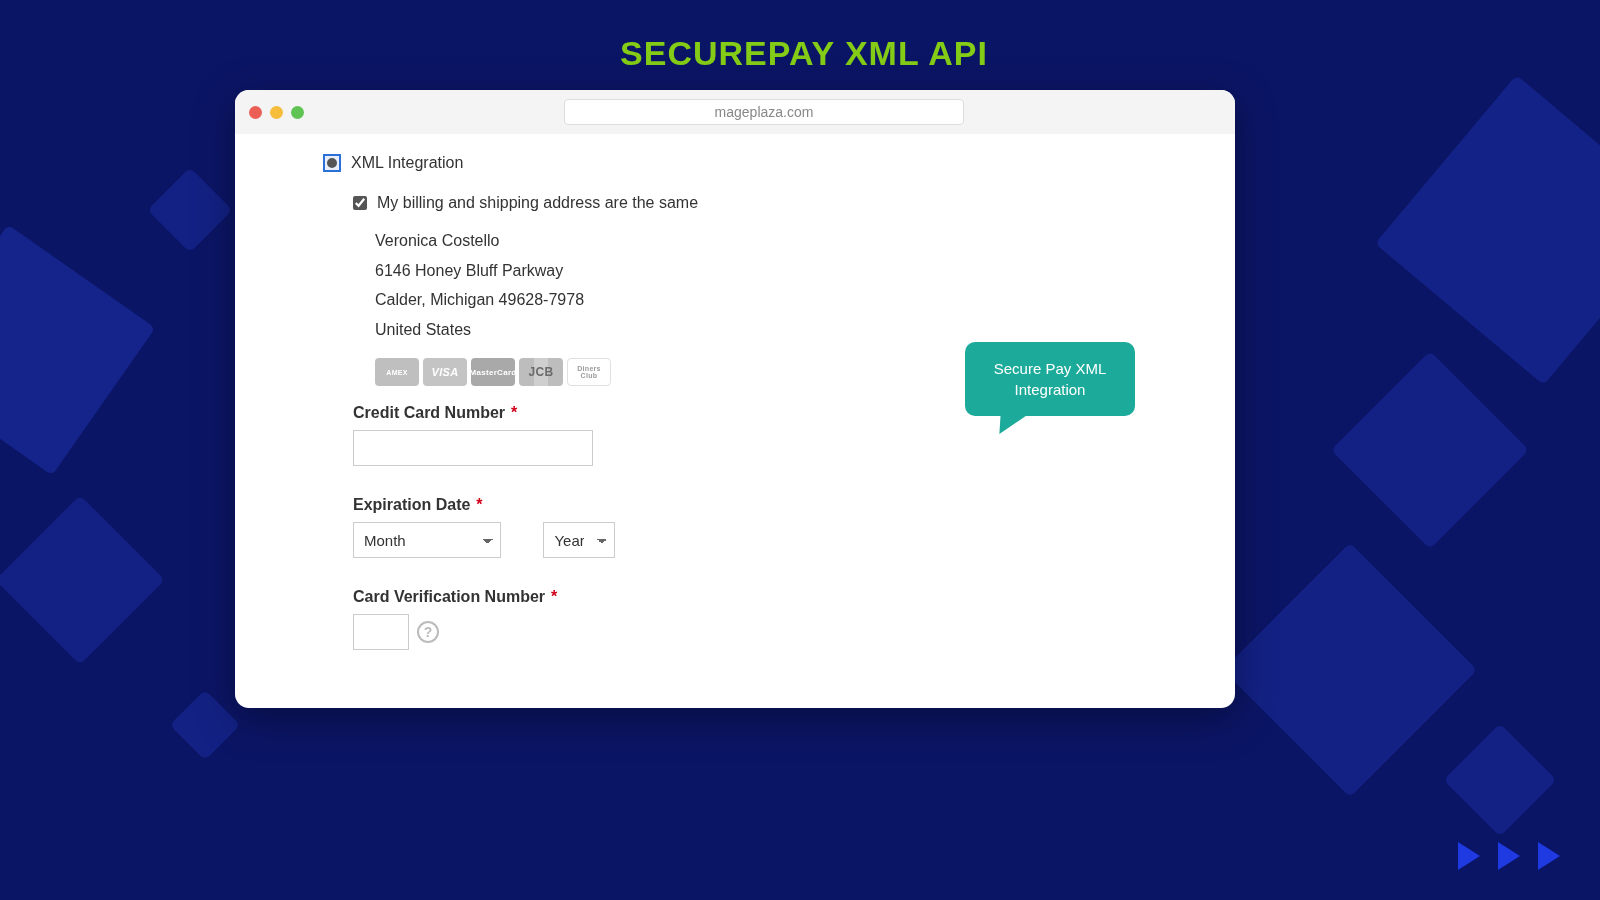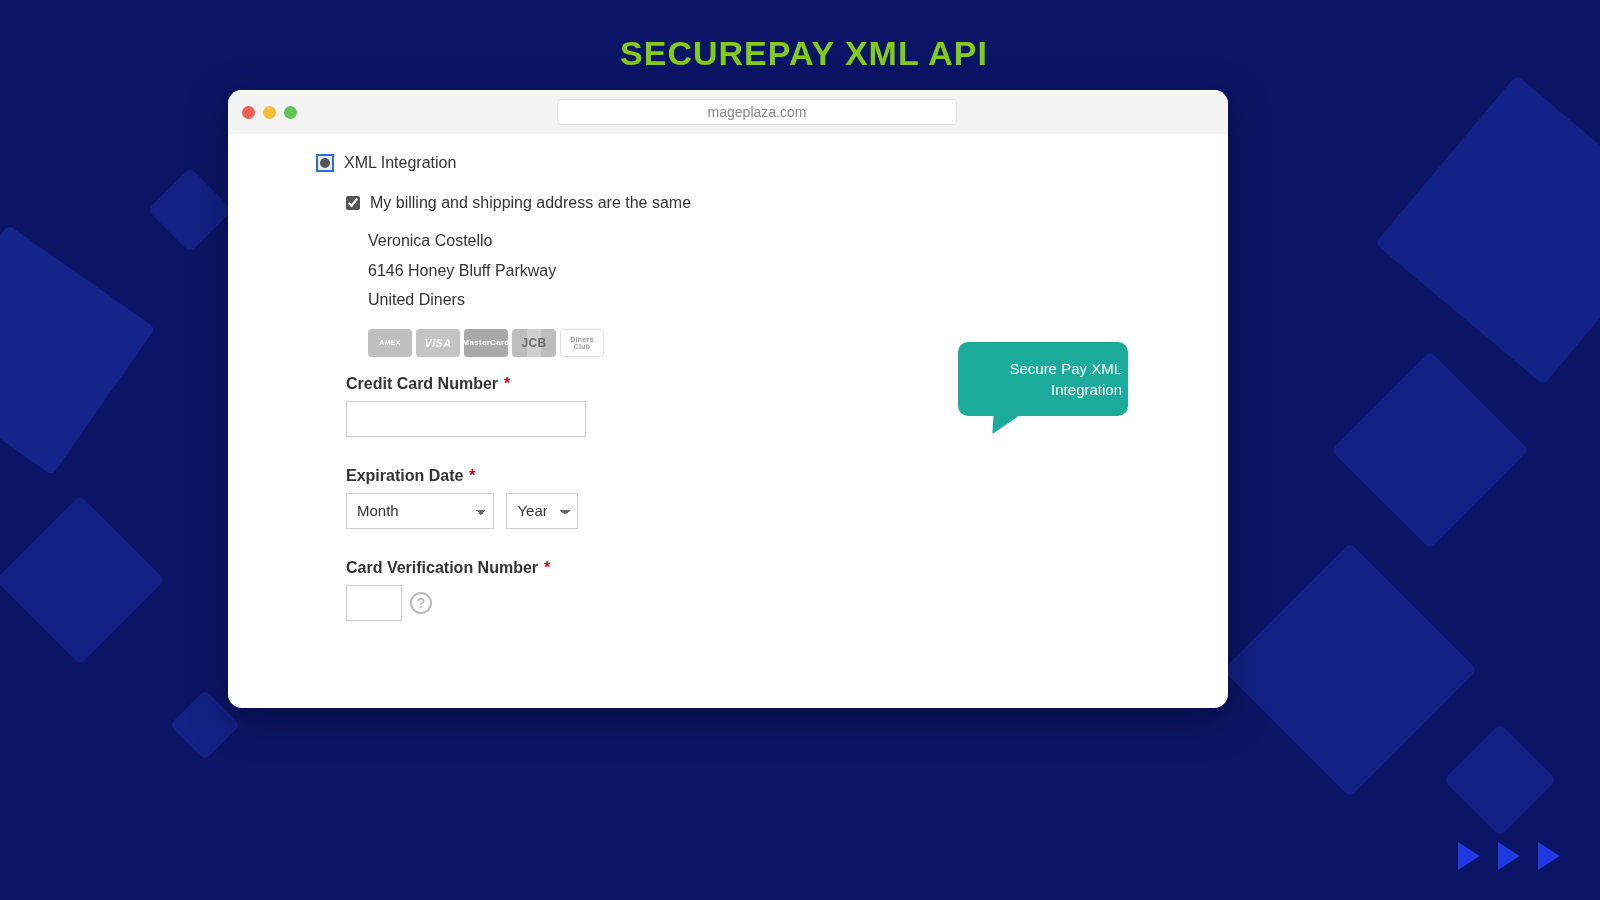--- a/index.html
+++ b/index.html
@@ -17,21 +17,21 @@
   .cube.c6 { width: 180px; height: 180px; right: 160px; top: 580px; opacity: .5; }
   .cube.c7 { width: 50px; height: 50px; left: 180px; top: 700px; opacity: .5; }
   .cube.c8 { width: 80px; height: 80px; right: 60px; top: 740px; opacity: .5; }
 
   
   .arrows { position: absolute; right: 40px; bottom: 30px; display: flex; gap: 18px; }
   .arrow-icon { width: 0; height: 0; border-top: 14px solid transparent; border-bottom: 14px solid transparent; border-left: 22px solid #1e3ae0; }
 
   .page-title { position: absolute; top: 34px; left: 8px; right: 0; text-align: center; color: #84cc16; font-weight: 800; font-size: 34px; letter-spacing: 1px; }
 
-  .browser-card { position: absolute; left: 228px; top: 90px; width: 1000px; height: 618px; background: #fff; border-radius: 14px; box-shadow: 0 10px 40px rgba(0,0,0,.35); overflow: hidden; }
+  .browser-card { position: absolute; left: 235px; top: 90px; width: 1000px; height: 618px; background: #fff; border-radius: 14px; box-shadow: 0 10px 40px rgba(0,0,0,.35); overflow: hidden; }
   .title-bar { height: 44px; background: #f4f4f4; display: flex; align-items: center; padding: 0 14px; }
   .traffic { display: flex; gap: 8px; }
   .tl { width: 13px; height: 13px; border-radius: 50%; }
   .tl.red { background: #ec5f57; } .tl.yellow { background: #f6bd3b; } .tl.green { background: #5fc454; }
   .url-bar { flex: 0 0 auto; margin-left: 260px; width: 400px; height: 26px; background: #fff; border: 1px solid #ddd; border-radius: 4px; display: flex; align-items: center; justify-content: center; color: #888; font-size: 14px; }
 
   .content { padding: 20px 100px 20px 88px; color: #333; font-size: 16px; }
   .opt-row { display: flex; align-items: center; gap: 10px; }
   .radio-highlight { width: 18px; height: 18px; border: 2px solid #2b6fd8; display: flex; align-items: center; justify-content: center; background: #e8eef9; }
   .radio-dot { width: 10px; height: 10px; border-radius: 50%; border: 3px solid #555; background: #555; }
@@ -49,26 +49,26 @@
   .card-chip.mc   { background: #a9a9a9; font-size: 8px; }
   .card-chip.jcb  { background: linear-gradient(90deg,#bdbdbd 33%,#cfcfcf 33% 66%,#bdbdbd 66%); font-size: 12px; font-weight: 900; color: #6b6b6b; }
   .card-chip.dc   { background: #fff; color: #9a9a9a; font-size: 7px; border: 1px solid #e0e0e0; line-height: 1; text-align: center; }
 
   .field-block { margin-top: 4px; }
   .field-label { font-weight: 600; color: #333; margin-bottom: 8px; display: flex; align-items: center; gap: 6px; }
   .req { color: #d0021b; }
   .txt-input { width: 240px; height: 36px; border: 1px solid #ccc; padding: 0 8px; font-size: 15px; }
   .select { height: 36px; border: 1px solid #ccc; background: #fff; padding: 0 30px 0 10px; font-size: 15px; color: #333; -webkit-appearance: none; appearance: none; background-image: linear-gradient(45deg, transparent 50%, #666 50%), linear-gradient(135deg, #666 50%, transparent 50%); background-position: right 12px top 16px, right 7px top 16px; background-size: 5px 5px, 5px 5px; background-repeat: no-repeat; }
   .select.month { width: 148px; margin-right: 8px; }
-  .select.year  { width: 72px; }
+  .select.year  { width: 72px; margin-left: 30px; }
   .cvv-input { width: 56px; height: 36px; border: 1px solid #ccc; padding: 0 6px; }
   .help-icon { width: 22px; height: 22px; border: 2px solid #bbb; border-radius: 50%; color: #bbb; display: inline-flex; align-items: center; justify-content: center; font-size: 14px; font-weight: 700; margin-left: 8px; }
 
   
-  .callout { position: absolute; left: 730px; top: 252px; width: 170px; background: #1caa9a; color: #fff; border-radius: 10px; padding: 16px 6px; text-align: right; font-size: 15px; line-height: 1.4; }
+  .callout { position: absolute; left: 730px; top: 252px; width: 170px; background: #1caa9a; color: #fff; border-radius: 10px; padding: 16px 6px; text-align: center; font-size: 15px; line-height: 1.4; }
   .callout::after { content: ""; position: absolute; left: 32px; bottom: -18px; width: 0; height: 0; border-top: 20px solid #1caa9a; border-left: 6px solid transparent; border-right: 22px solid transparent; transform: skewX(-20deg); }
 
   .spacer-lg { height: 26px; }
 </style>
 </head>
 <body>
 
 <div class="bg-cubes">
   <div class="cube c1"></div>
     <div class="cube c2"></div>
@@ -103,21 +103,22 @@
 
     <div class="indent">
       <label class="chk-row">
         <input type="checkbox" class="chk" checked="" style="">
         <span>My billing and shipping address are the same</span>
       </label>
 
       <div class="addr">
         <div>Veronica Costello</div>
         <div>6146 Honey Bluff Parkway</div>
-        <div>United Diners</div>
+        <div>Calder, Michigan 49628-7978</div>
+        <div>United States</div>
       </div>
 
       <div class="cards-row">
         <div class="card-chip" style="font-size:7px;">AMEX</div>
         <div class="card-chip visa">VISA</div>
         <div class="card-chip mc">MasterCard</div>
         <div class="card-chip jcb">JCB</div>
         <div class="card-chip dc">Diners Club</div>
       </div>
 

